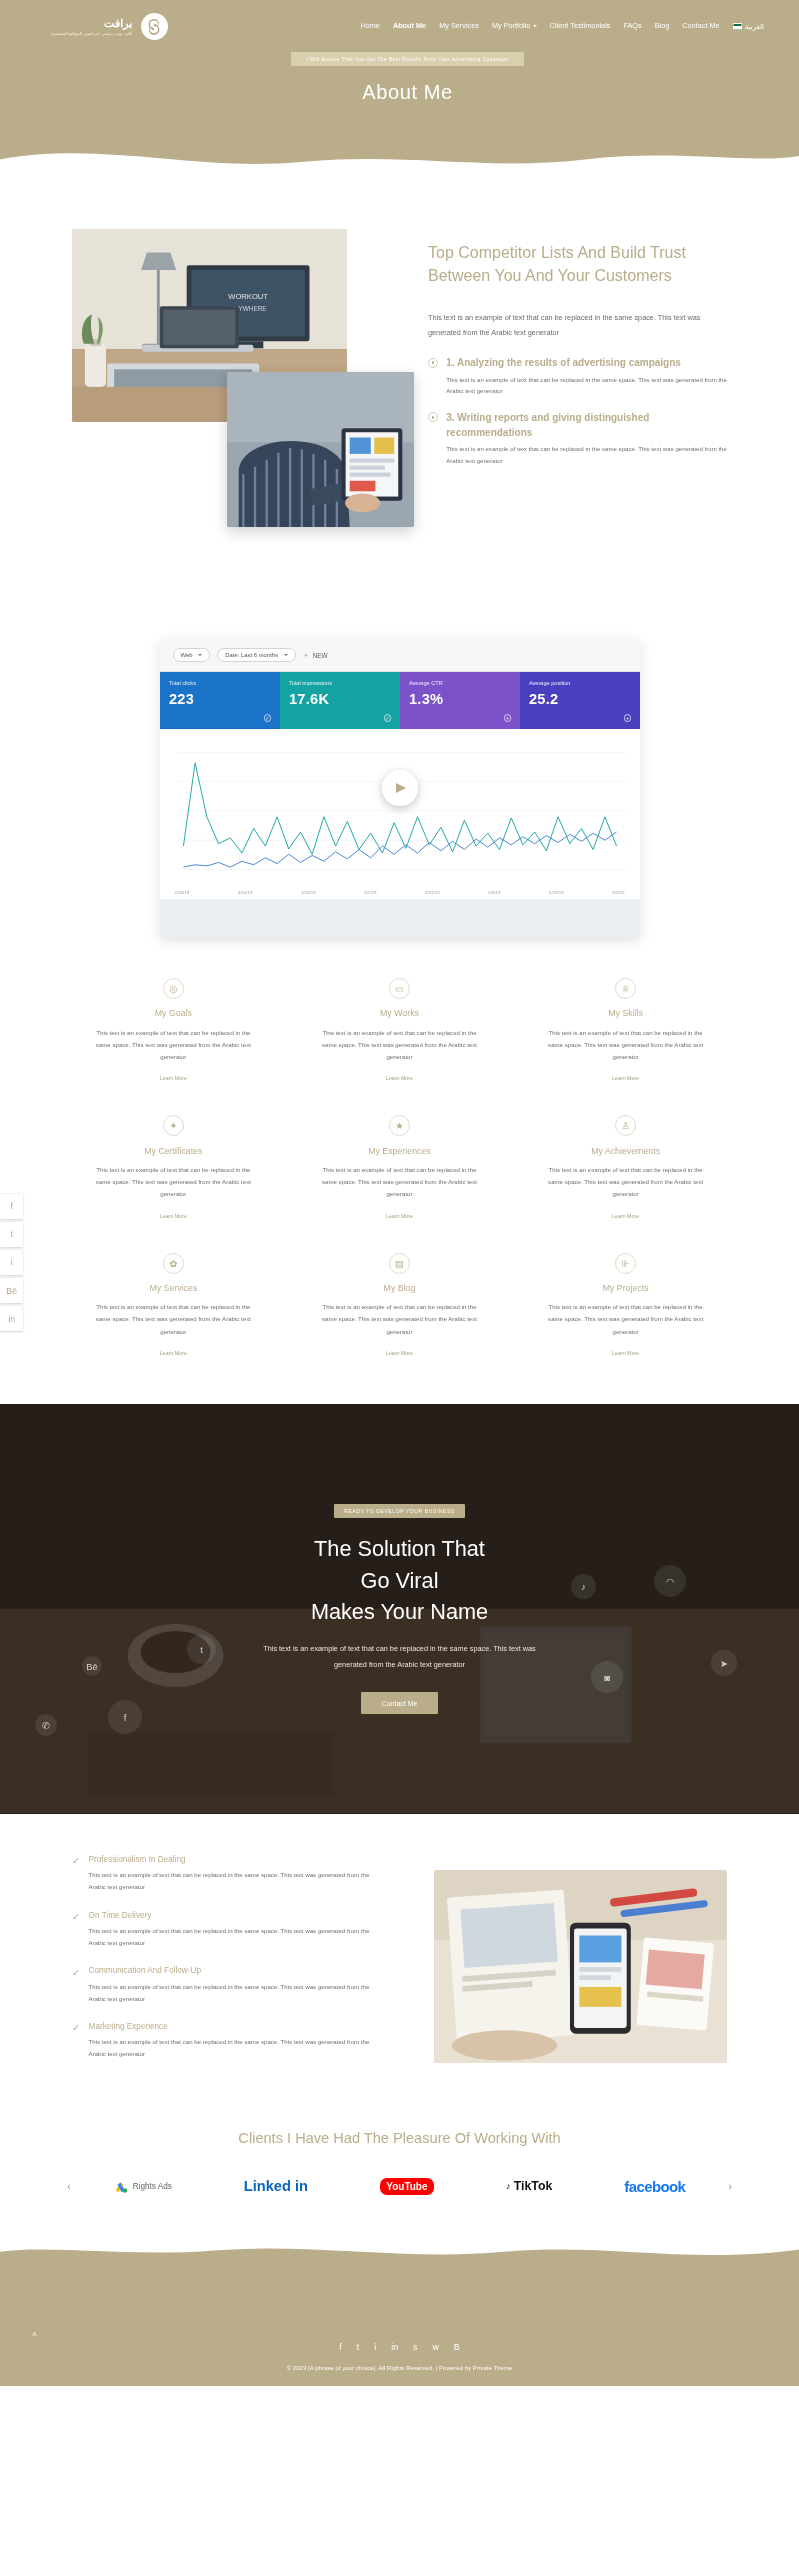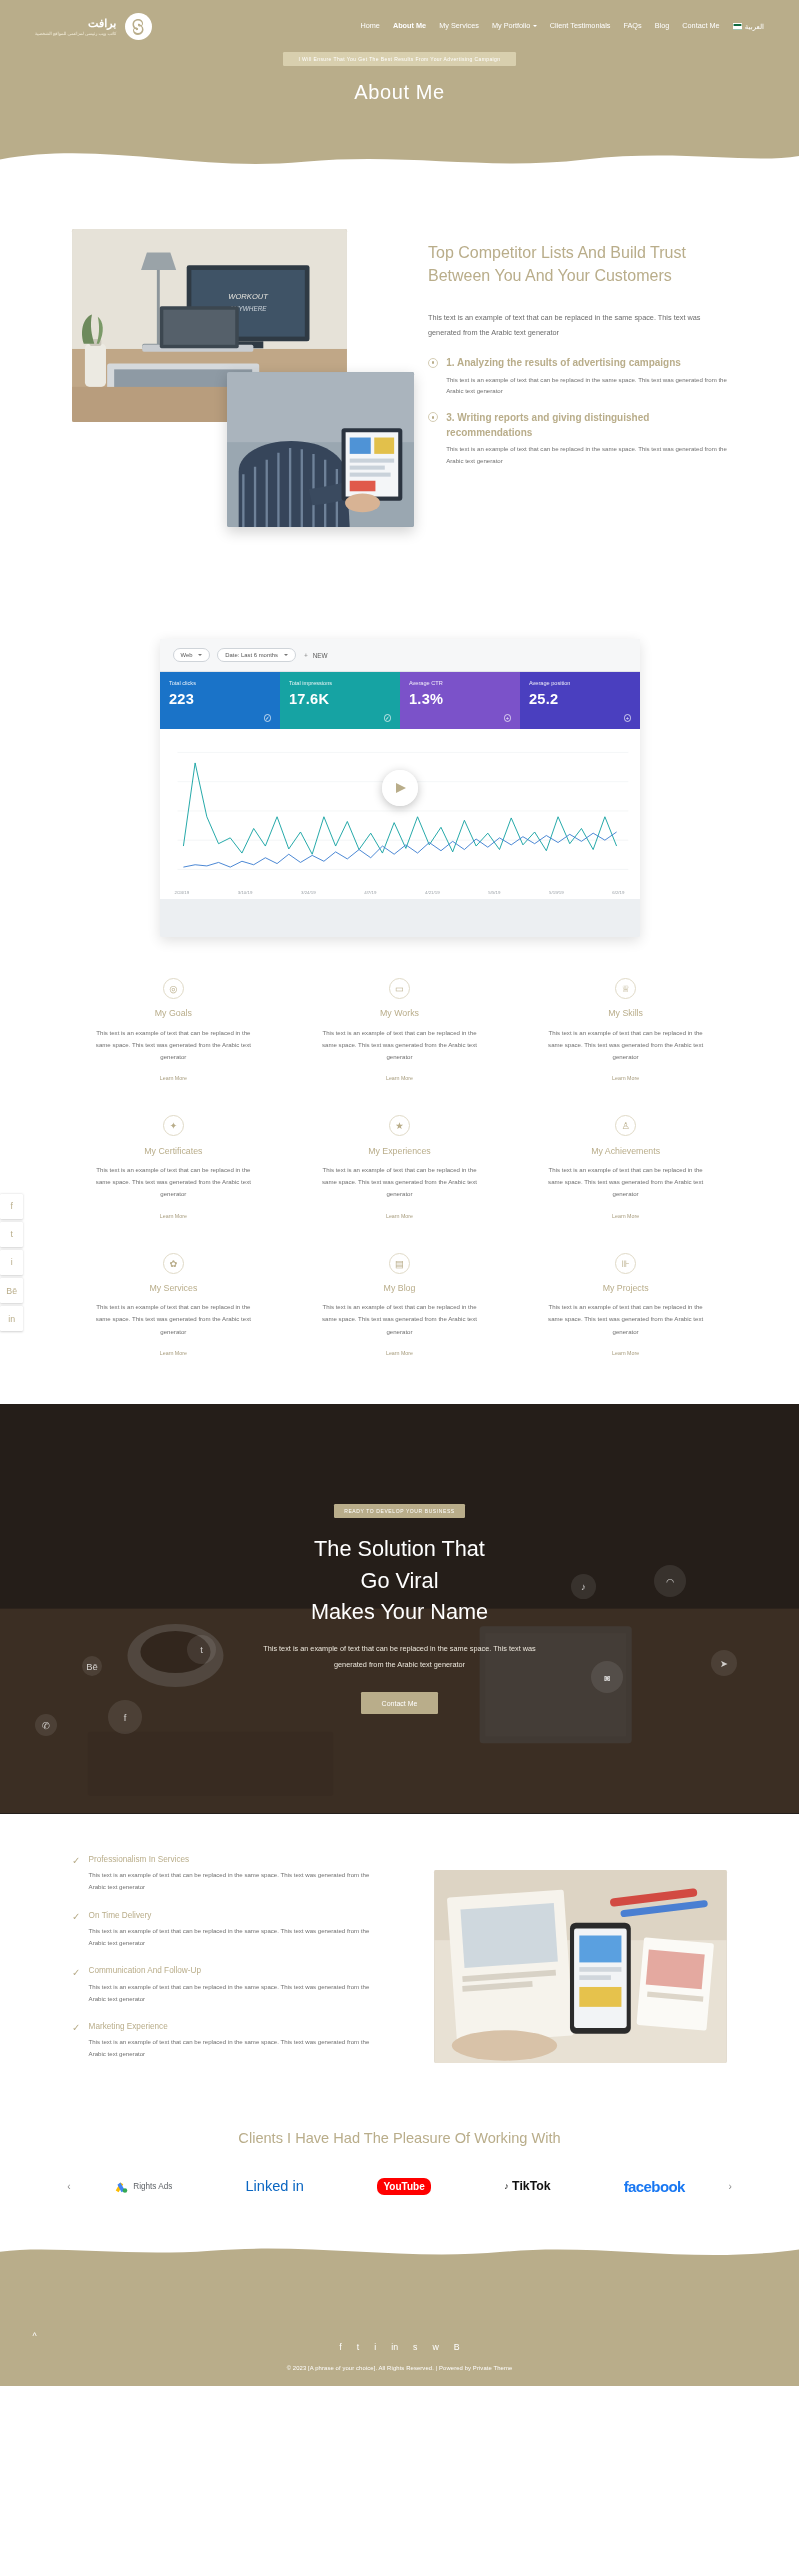--- a/index.html
+++ b/index.html
@@ -12,21 +12,21 @@
   body { width: 799px; overflow-x: hidden; }
 
   
   .hero {
     position: relative;
     width: 799px;
     height: 176px;
     background: #b9ad8a;
     overflow: hidden;
   }
-  .hero-inner { position: relative; z-index: 3; }
+  .hero-inner { position: relative; z-index: 3; padding-left: 16px; }
   .topbar {
     display: flex;
     align-items: center;
     justify-content: space-between;
     padding: 13px 35px 0 35px;
   }
   .brand {
     display: flex;
     align-items: center;
     gap: 8.2px;
@@ -148,21 +148,20 @@
   .intro-grid {
     width: 655px;
     display: flex;
     gap: 28px;
     align-items: flex-start;
   }
   .intro-media {
     position: relative;
     width: 328px; height: 375px;
     flex-shrink: 0;
-    font-style: italic;
   }
   .photo-main {
     position: absolute;
     left: 0; top: 0;
     width: 275px; height: 193px;
     border-radius: 2.3px;
     overflow: hidden;
     background: #c9bda6;
   }
   .photo-sub {
@@ -830,21 +829,21 @@
     <button class="cta-btn">Contact Me</button>
   </div>
 </section>
 
 <section class="feat-sec">
   <div class="feat-grid">
     <div class="feat-list">
       <div class="fitem">
         <div class="fcheck">✓</div>
         <div>
-          <div class="fttl">Professionalism In Services</div>
+          <div class="fttl">Professionalism In Dealing</div>
           <div class="fdsc">This text is an example of text that can be replaced in the same space. This text was generated from the Arabic text generator</div>
         </div>
       </div>
       <div class="fitem">
         <div class="fcheck">✓</div>
         <div>
           <div class="fttl">On Time Delivery</div>
           <div class="fdsc">This text is an example of text that can be replaced in the same space. This text was generated from the Arabic text generator</div>
         </div>
       </div>
@@ -898,21 +897,21 @@
       <div class="logo-cell">
         <svg width="15" height="15" viewBox="0 0 26 26" aria-hidden="true">
           <path d="M3 20 L11 6 L16 9 L8 23 Z" fill="#fbbc04"></path>
           <path d="M11 6 L19 20 L13 23 L6 10 Z" fill="#4285f4"></path>
           <circle cx="19" cy="20" r="4" fill="#34a853"></circle>
         </svg>
         <span style="font-size:8.2px;color:#5f6368;margin-left:4.1px;">Rights Ads</span>
       </div>
 
       <div class="logo-cell">
-        <span style="font-size:14.6px;font-weight:normal;color:#0a66c2;">Linked in</span>
+        <span style="font-size:14.6px;font-weight:bold;color:#0a66c2;">Linked in</span>
       </div>
 
       <div class="logo-cell">
         <span style="display:inline-block;background:#ff0000;color:#fff;font-size:10px;font-weight:bold;padding:2.9px 6.4px;border-radius:7px;">YouTube</span>
       </div>
 
       <div class="logo-cell">
         <span style="font-size:8.8px;color:#111;margin-right:3.5px;">♪</span>
         <span style="font-size:12.3px;font-weight:bold;color:#111;">TikTok</span>
       </div>

